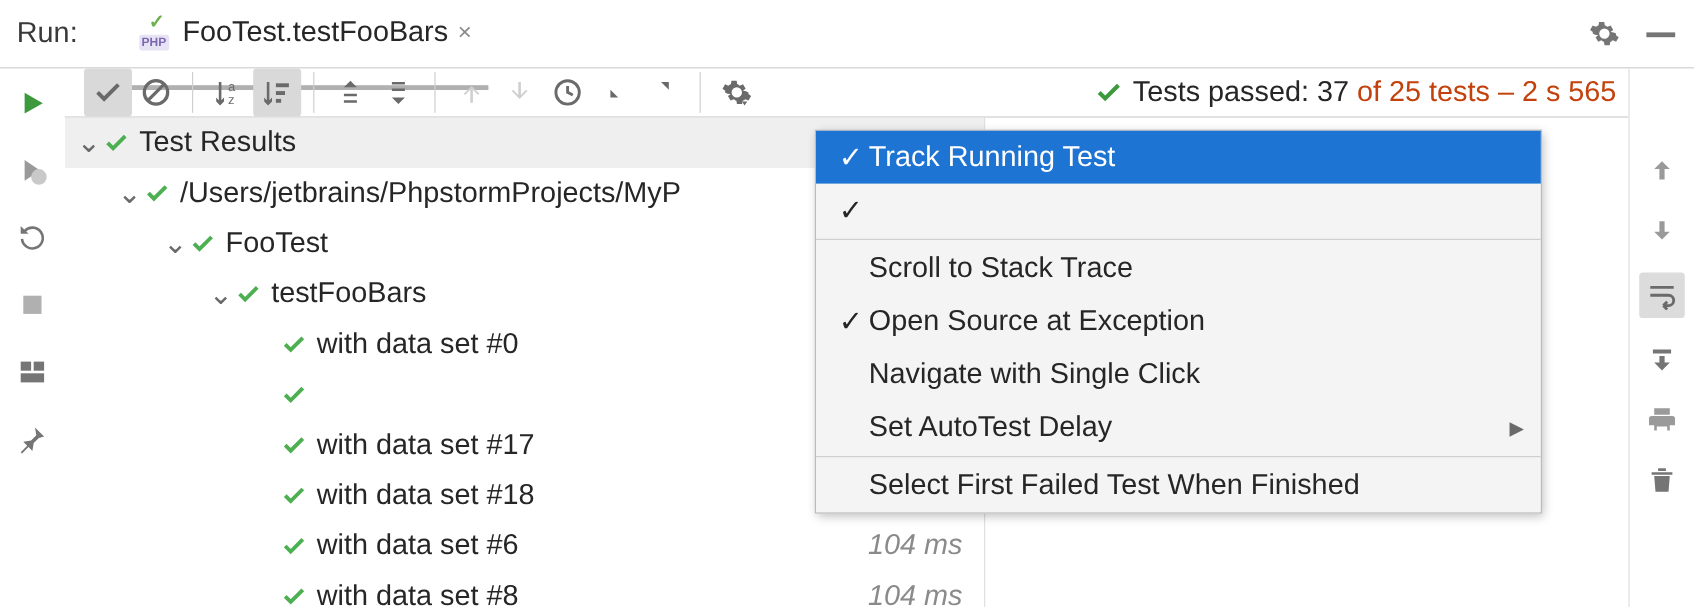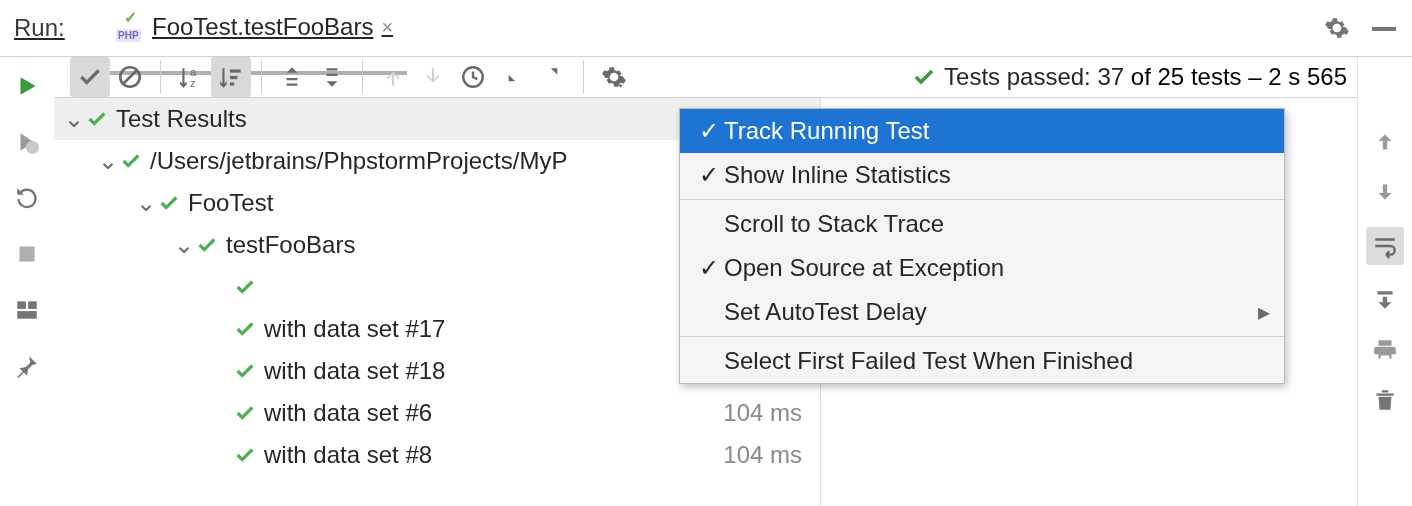--- a/index.html
+++ b/index.html
@@ -11,21 +11,20 @@
   font-family: "Segoe UI", Arial, sans-serif;
   font-size: 24px;
   color: #262626;
   overflow: hidden;
 }
 .top-bar {
   height: 56px;
   display: flex;
   align-items: center;
   border-bottom: 1px solid #d0d0d0;
-  text-decoration: underline;
 }
 .run-label {
   padding-left: 14px;
   width: 90px;
   color: #3a3a3a;
 }
 .tab {
   display: flex;
   align-items: center;
   gap: 8px;
@@ -80,21 +79,21 @@
   gap:0;
   border-bottom:1px solid #d0d0d0;
   position:relative;
 }
 .tb-group { display:flex; align-items:center; height:100%; padding:0 10px; }
 .tb-sep { width:1px; height:34px; background:#d0d0d0; }
 .tb-btn { width:40px; height:40px; display:flex; align-items:center; justify-content:center; color:#6a6a6a; border-radius:3px; }
 .tb-btn.active-bg{ background:#d9d9d9; }
 .tb-btn.disabled{ color:#c0c0c0; }
 .pass-summary { margin-left:auto; display:flex; align-items:center; gap:8px; white-space:nowrap; padding-right:4px;}
-.pass-summary .muted{ color:#000000; }
+.pass-summary .muted{ color:#c2410c; }
 
 .results-area{
   flex:1;
   display:flex;
 }
 .tree-col{
   flex:1;
   position:relative;
   overflow:hidden;
 }
@@ -108,20 +107,21 @@
 .row.root{ background:#efefef; }
 .arrow{ width:24px; display:inline-flex; justify-content:center; color:#6a6a6a;}
 .spacer{ display:inline-block; }
 .check-green{ color:#4caf50; font-weight:bold; margin-right:8px; display:inline-flex;}
 .node-text{}
 .ms-col{
   width:110px;
   text-align:right;
   color:#8a8a8a;
   padding-right:18px;
+  font-style:italic;
 }
 .row .ms-col{ margin-left:auto; }
 
 .output-col{
   width:500px;
   border-left:1px solid #e0e0e0;
   padding:14px 18px;
   font-family: Menlo, Consolas, monospace;
   font-size:24px;
   color:#083d91;
@@ -356,20 +356,29 @@
         </div>
 
         <div id="ds-rows">
             <div class="row">
               <span class="spacer" style="width:172px"></span>
               <span class="check-green">
                 <svg width="22" height="22" viewBox="0 0 24 24">
                   <path fill="none" stroke="#4caf50" stroke-width="3.5" d="M4 12l5 5L20 6"></path>
                 </svg>
               </span>
+              <span class="node-text">with data set #0</span>
+            </div>
+            <div class="row">
+              <span class="spacer" style="width:172px"></span>
+              <span class="check-green">
+                <svg width="22" height="22" viewBox="0 0 24 24">
+                  <path fill="none" stroke="#4caf50" stroke-width="3.5" d="M4 12l5 5L20 6"></path>
+                </svg>
+              </span>
             </div>
             <div class="row">
               <span class="spacer" style="width:172px"></span>
               <span class="check-green">
                 <svg width="22" height="22" viewBox="0 0 24 24">
                   <path fill="none" stroke="#4caf50" stroke-width="3.5" d="M4 12l5 5L20 6"></path>
                 </svg>
               </span>
               <span class="node-text">with data set #17</span>
             </div>
@@ -447,30 +456,33 @@
   </div>
 </div>
 
 <div class="dropdown" id="dropdown">
     <div class="dd-item selected">
       <span class="dd-check">✓</span>
       <span class="dd-label">Track Running Test</span>
     </div>
     <div class="dd-item">
       <span class="dd-check">✓</span>
-      <span class="dd-label">Show Inline Statistics</span>
     </div>
     <div class="dd-sep"></div>
     <div class="dd-item">
       <span class="dd-check"></span>
       <span class="dd-label">Scroll to Stack Trace</span>
     </div>
     <div class="dd-item">
       <span class="dd-check">✓</span>
       <span class="dd-label">Open Source at Exception</span>
+    </div>
+    <div class="dd-item">
+      <span class="dd-check"></span>
+      <span class="dd-label">Navigate with Single Click</span>
     </div>
     <div class="dd-item">
       <span class="dd-check"></span>
       <span class="dd-label">Set AutoTest Delay</span>
       <span class="dd-sub">▸</span>
     </div>
     <div class="dd-sep"></div>
     <div class="dd-item">
       <span class="dd-check"></span>
       <span class="dd-label">Select First Failed Test When Finished</span>

